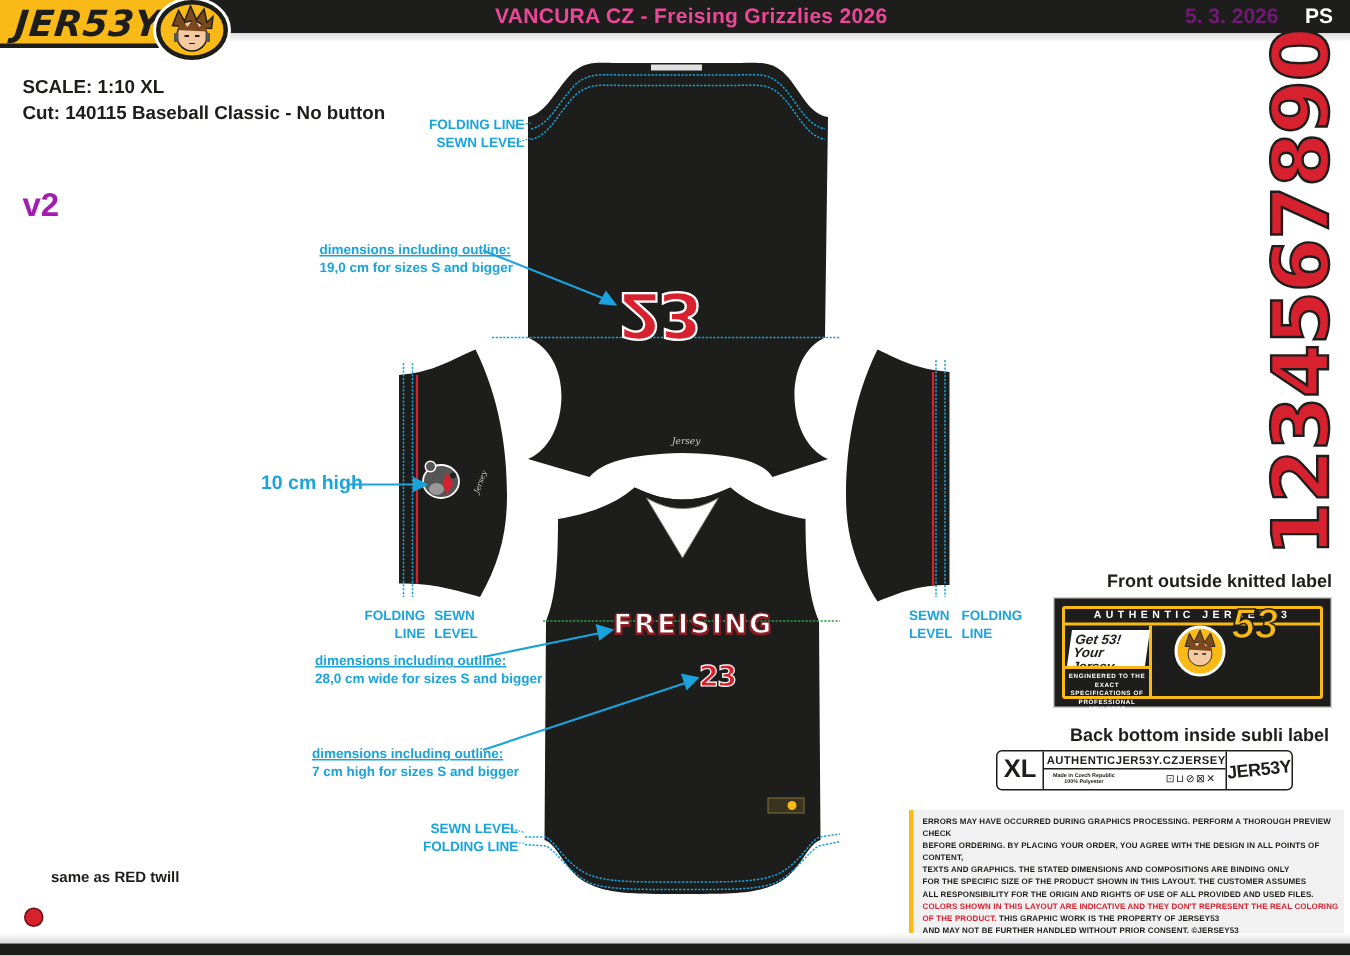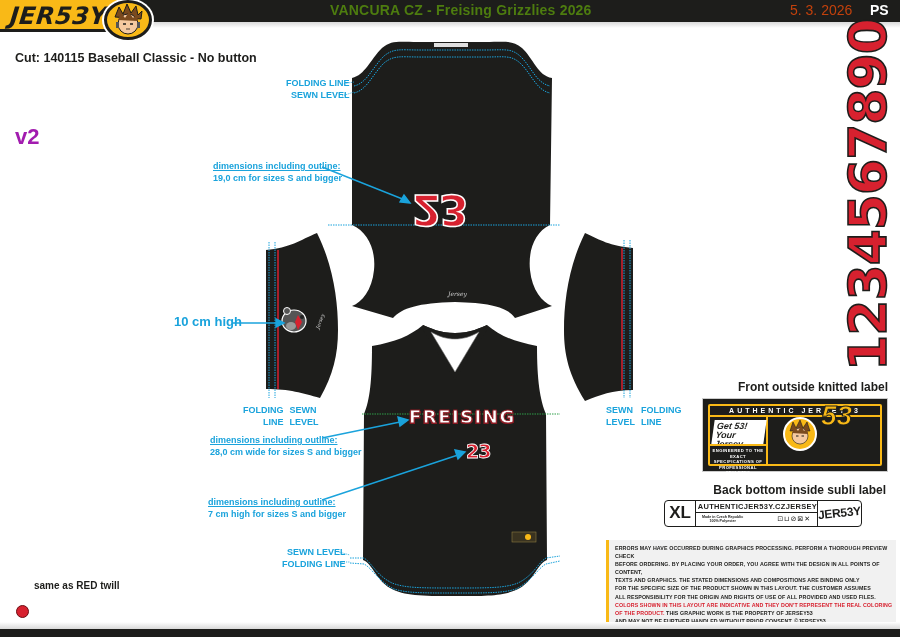--- a/index.html
+++ b/index.html
@@ -5,22 +5,22 @@
   * { box-sizing: border-box; margin: 0; padding: 0; }
   html, body { width: 900px; height: 637px; overflow: hidden; background: #ffffff; }
   body { position: relative; font-family: "Liberation Sans", "DejaVu Sans", sans-serif; color: #1d1d1b; }
   .abs { position: absolute; }
 
   
   .topbar { left: 0; top: 0; width: 900px; height: 22px; background: #1d1d1b; }
   .topbar-yellow { left: 0; top: 0; width: 118px; height: 32px; background: #f9b917; border-bottom: 3px solid #1d1d1b; }
   .logo-text { left: 10px; top: 2px; font-size: 24px; font-weight: 900; font-style: italic; letter-spacing: 0.5px; color: #1d1d1b; transform: skewX(-6deg); font-family: "DejaVu Sans", sans-serif; }
   .logo-face { left: 104px; top: 0px; width: 48px; height: 40px; border-radius: 50%; background: #f9b917; border: 3px solid #1d1d1b; box-shadow: 0 0 0 2px #fff; overflow: hidden; }
-  .title { left: 330px; top: 2px; font-size: 14px; font-weight: 700; color: #4d7c0f; letter-spacing: 0.2px; }
-  .date { left: 790px; top: 2px; font-size: 14px; font-weight: 400; color: #c2410c; }
+  .title { left: 330px; top: 2px; font-size: 14px; font-weight: 700; color: #ec4899; letter-spacing: 0.2px; }
+  .date { left: 790px; top: 2px; font-size: 14px; font-weight: 700; color: #701a75; }
   .author { left: 870px; top: 2px; font-size: 14px; font-weight: 700; color: #fff; }
   .header-shadow { left: 0; top: 22px; width: 900px; height: 6px; background: linear-gradient(#d9d9d9, #ffffff); }
 
   
   .info { left: 15px; top: 50px; font-size: 12.5px; font-weight: 700; line-height: 17px; color: #1d1d1b; font-family: "Liberation Sans Narrow", "Liberation Sans", sans-serif; }
   .info small { font-size: 9px; }
   .version { left: 15px; top: 124px; font-size: 22px; font-weight: 900; color: #a21caf; }
 
   
   .note { color: #1aa3dc; font-weight: 700; font-size: 9px; line-height: 12px; }
@@ -78,20 +78,21 @@
     <line x1="19" y1="26" x2="23" y2="26" stroke="#1d1d1b" stroke-width="0.8"></line>
     <rect x="9" y="19" width="3" height="6" fill="#555"></rect>
     <rect x="30" y="19" width="3" height="6" fill="#555"></rect>
   </svg>
 </div>
 <div class="abs title">VANCURA CZ - Freising Grizzlies 2026</div>
 <div class="abs date">5. 3. 2026</div>
 <div class="abs author">PS</div>
 
 <div class="abs info">
+  <div>SCALE: 1:10 XL</div>
   <div>Cut: 140115 Baseball Classic - No button</div>
 </div>
 <div class="abs version">v2</div>
 
 <svg class="abs" style="left:0;top:0" width="900" height="637" viewBox="0 0 900 637">
 
   <path d="M352,78 C365,75 370,60 382,48 C392,40 398,42 418,42 L485,42 C505,42 512,40 522,48 C533,58 538,76 552,78
            L550,225 C535,232 528,250 530,270 C532,290 542,302 552,306
            L515,318 C508,308 493,303 455,302 C418,303 402,308 393,318 L352,306
            C362,302 372,290 374,270 C376,250 368,232 352,225 Z" fill="#1d1d1b"></path>

